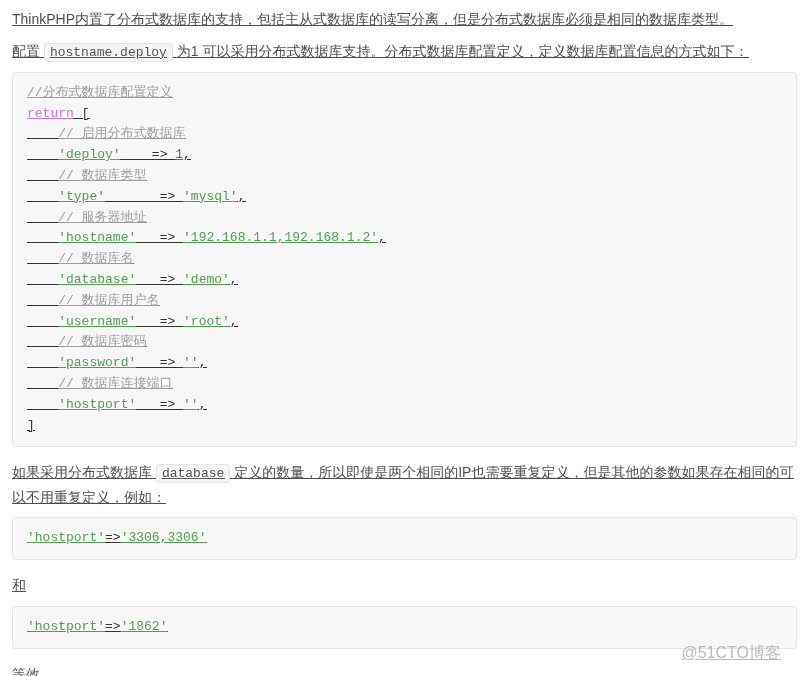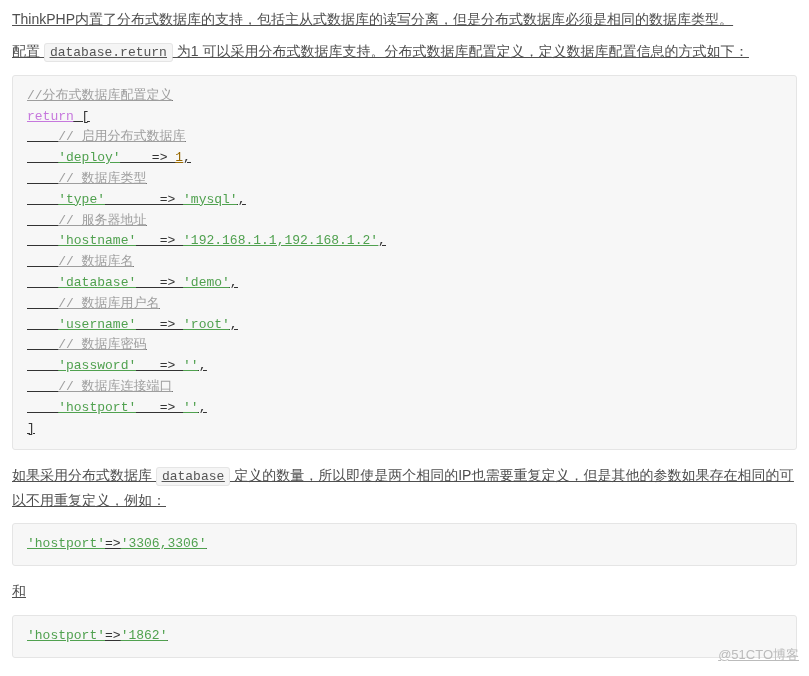--- a/index.html
+++ b/index.html
@@ -20,48 +20,48 @@
       border-radius: 3px;
       padding: 1px 5px;
       font-size: 13px;
       color: #555;
     }
     pre.codeblock {
       background: #f7f7f7;
       border: 1px solid #e5e5e5;
       border-radius: 3px;
       padding: 10px 14px;
-      margin: 11px 0 14px 0;
+      margin: 2px 0 14px 0;
       font-family: "SFMono-Regular", Consolas, "Liberation Mono", Menlo, monospace;
       font-size: 13px;
       line-height: 1.6;
       color: #333;
       white-space: pre;
       overflow-x: auto;
     }
     .c-comment { color: #9e9e9e; }
     .c-keyword { color: #c678dd; }
     .c-string  { color: #50a14f; }
     .c-number  { color: #986801; }
     .watermark {
       position: fixed;
-      right: 10px;
+      right: 28px;
       bottom: 10px;
-      font-size: 13px;
+      font-size: 16px;
       color: #bbb;
       pointer-events: none;
     }
   </style>
 </head>
 <body>
 
 <p>ThinkPHP内置了分布式数据库的支持，包括主从式数据库的读写分离，但是分布式数据库必须是相同的数据库类型。</p>
 
 <p>
-  <span>配置 </span><code class="inline">database.return</code><span> 为1 可以采用分布式数据库支持。分布式数据库配置定义，定义数据库配置信息的方式如下：</span>
+  <span>配置 </span><code class="inline">hostname.deploy</code><span> 为1 可以采用分布式数据库支持。分布式数据库配置定义，定义数据库配置信息的方式如下：</span>
 </p>
 
 <pre class="codeblock"><span class="c-comment">//分布式数据库配置定义</span>
 <span class="c-keyword">return</span><span> [</span>
     <span class="c-comment">// 启用分布式数据库</span>
     <span class="c-string">'deploy'</span><span>    =&gt; </span><span class="c-number">1</span><span>,</span>
     <span class="c-comment">// 数据库类型</span>
     <span class="c-string">'type'</span><span>       =&gt; </span><span class="c-string">'mysql'</span><span>,</span>
     <span class="c-comment">// 服务器地址</span>
     <span class="c-string">'hostname'</span><span>   =&gt; </span><span class="c-string">'192.168.1.1,192.168.1.2'</span><span>,</span>

